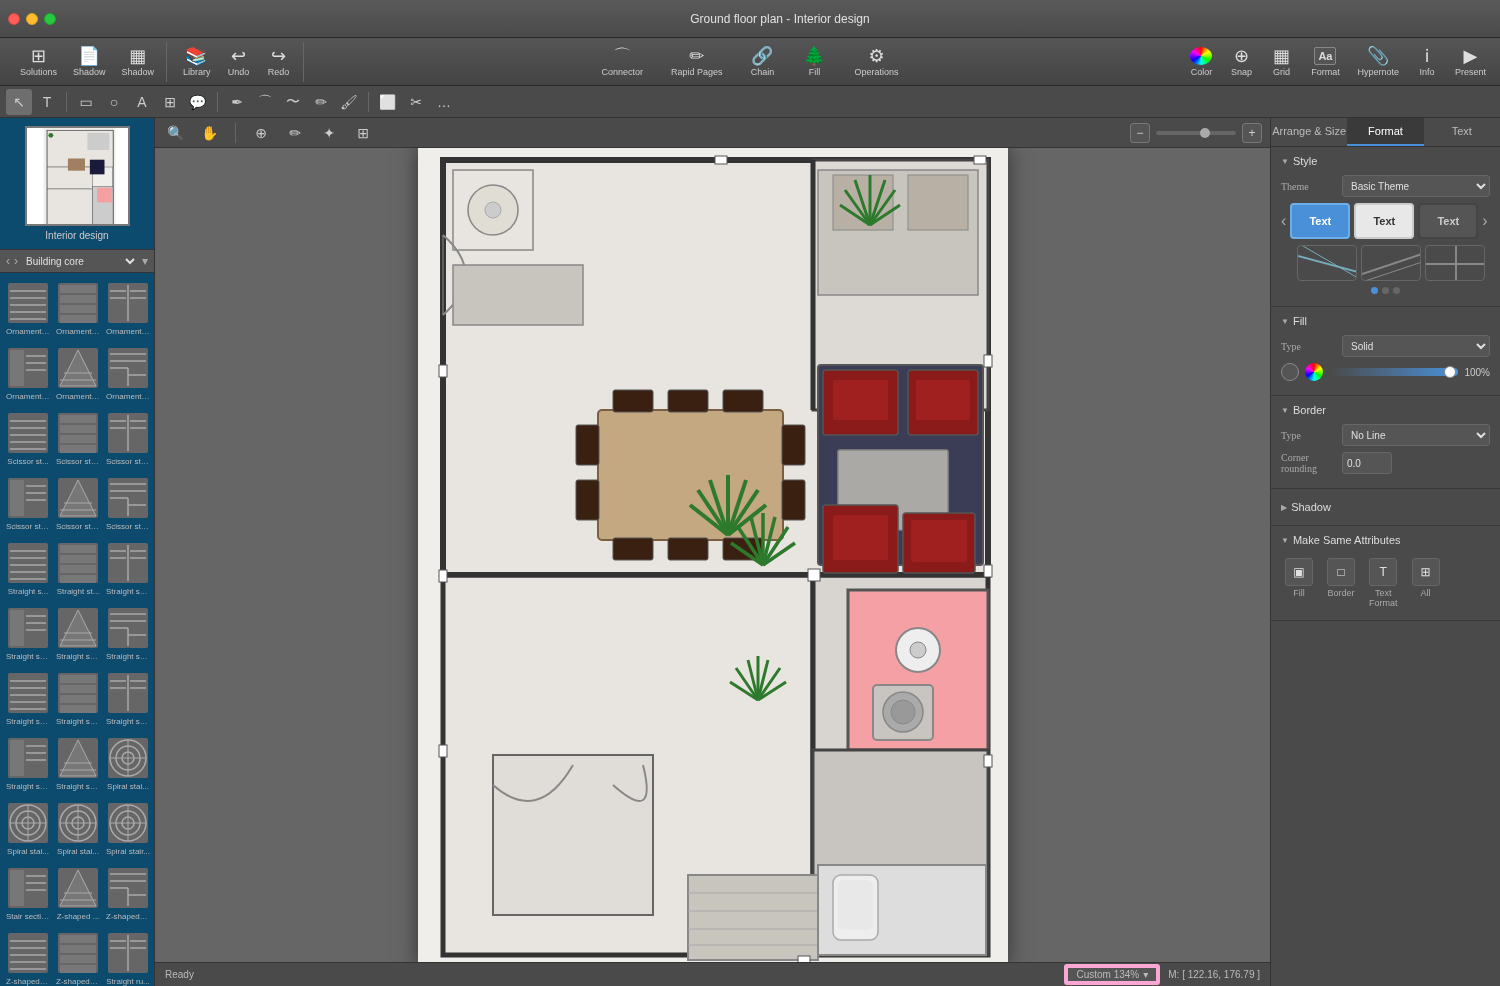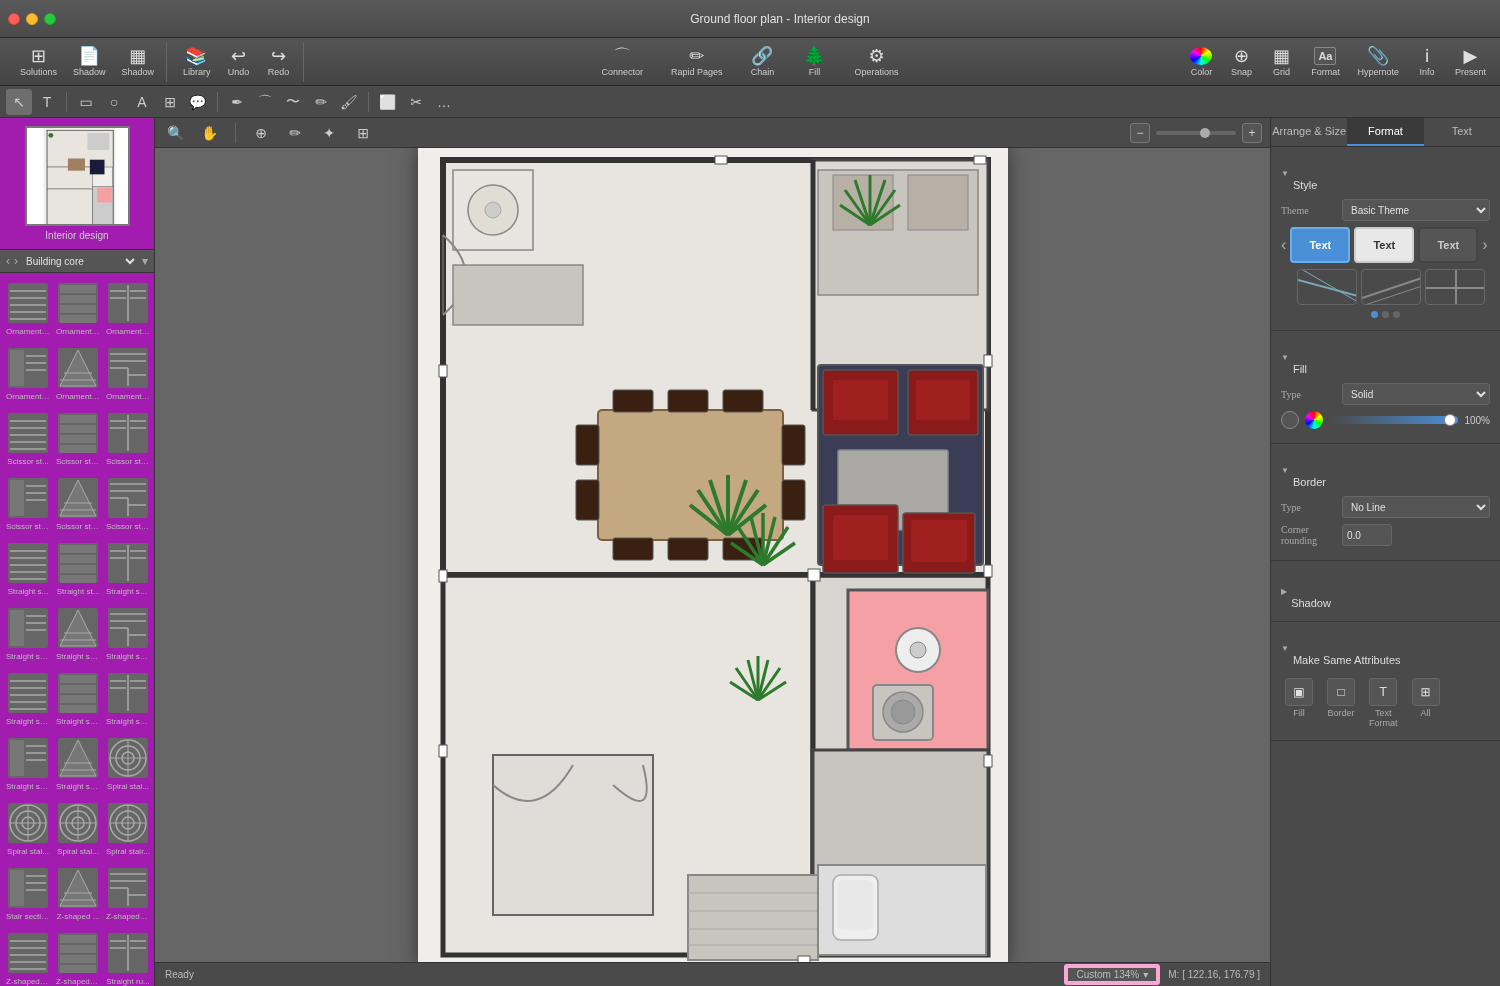--- a/index.html
+++ b/index.html
@@ -266,21 +266,21 @@
       border-bottom: 1px solid #3a3a3a;
     }
     .panel-section-header {
       display: flex;
       align-items: center;
       gap: 4px;
       margin-bottom: 8px;
       cursor: pointer;
     }
     .panel-section-header .arrow { font-size: 8px; color: #aaa; }
-    .panel-section-title { font-size: 11px; color: #ddd; font-weight: 500; margin-top: 24px; }
+    .panel-section-title { font-size: 11px; color: #ddd; font-weight: 500; }
 
     .panel-row {
       display: flex;
       align-items: center;
       margin-bottom: 6px;
       gap: 6px;
     }
     .panel-label {
       font-size: 10px;
       color: #aaa;
@@ -500,21 +500,21 @@
   <div class="tool2-btn">✏</div>
   <div class="tool2-btn">🖌</div>
   <div class="tool2-sep"></div>
   <div class="tool2-btn">⬜</div>
   <div class="tool2-btn">✂</div>
   <div class="tool2-btn">…</div>
 </div>
 
 <div id="main">
 
-  <div style="display:flex; flex-direction:column; width:155px; flex-shrink:0; background:#a21caf; border-right:1px solid #333;">
+  <div style="display:flex; flex-direction:column; width:155px; flex-shrink:0; background:#0c4a6e; border-right:1px solid #333;">
 
     <div style="padding:8px; border-bottom:1px solid #333; display:flex; flex-direction:column; align-items:center;">
       <div style="width:105px; height:100px; background:#fff; border:2px solid #777; overflow:hidden; position:relative;">
         
         <svg width="105" height="100" viewBox="0 0 590 820">
           <rect x="0" y="0" width="590" height="820" fill="#f0eeeb"></rect>
           <rect x="30" y="20" width="540" height="780" fill="none" stroke="#333" stroke-width="8"></rect>
 
           <rect x="30" y="20" width="540" height="300" fill="#e8e4df" stroke="#555" stroke-width="4"></rect>
           <rect x="30" y="320" width="370" height="180" fill="#e8e4df" stroke="#555" stroke-width="4"></rect>

